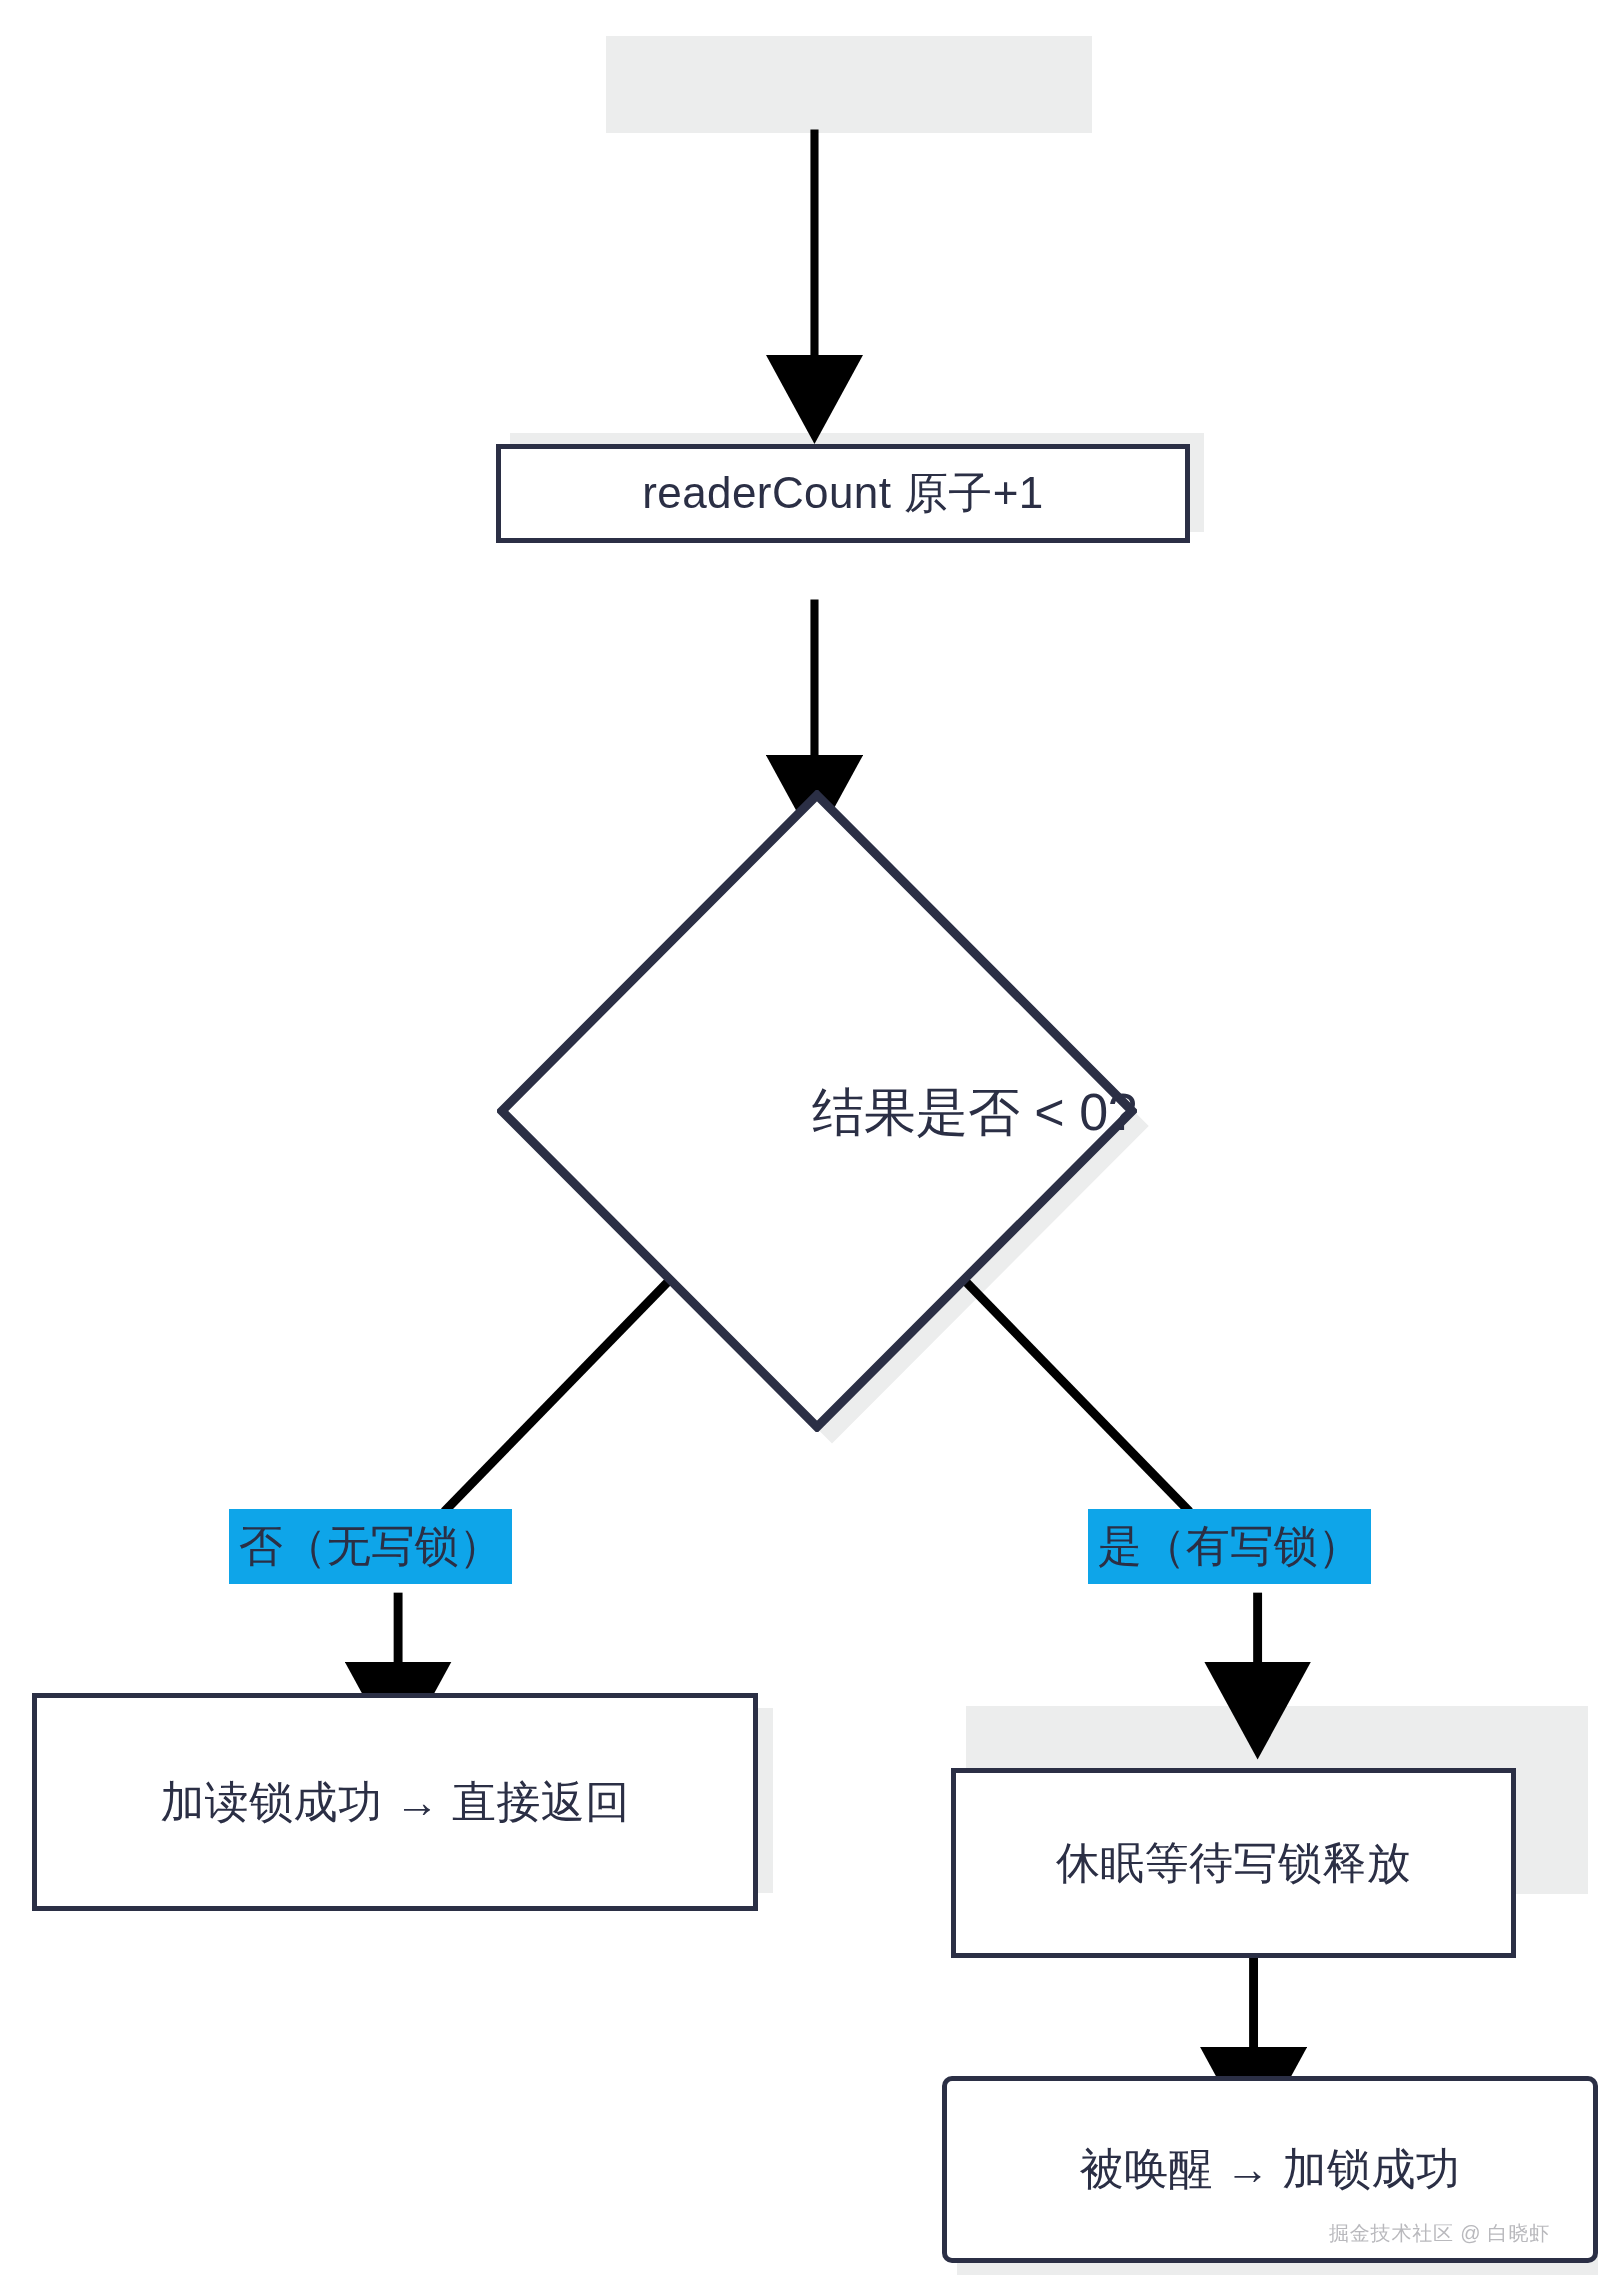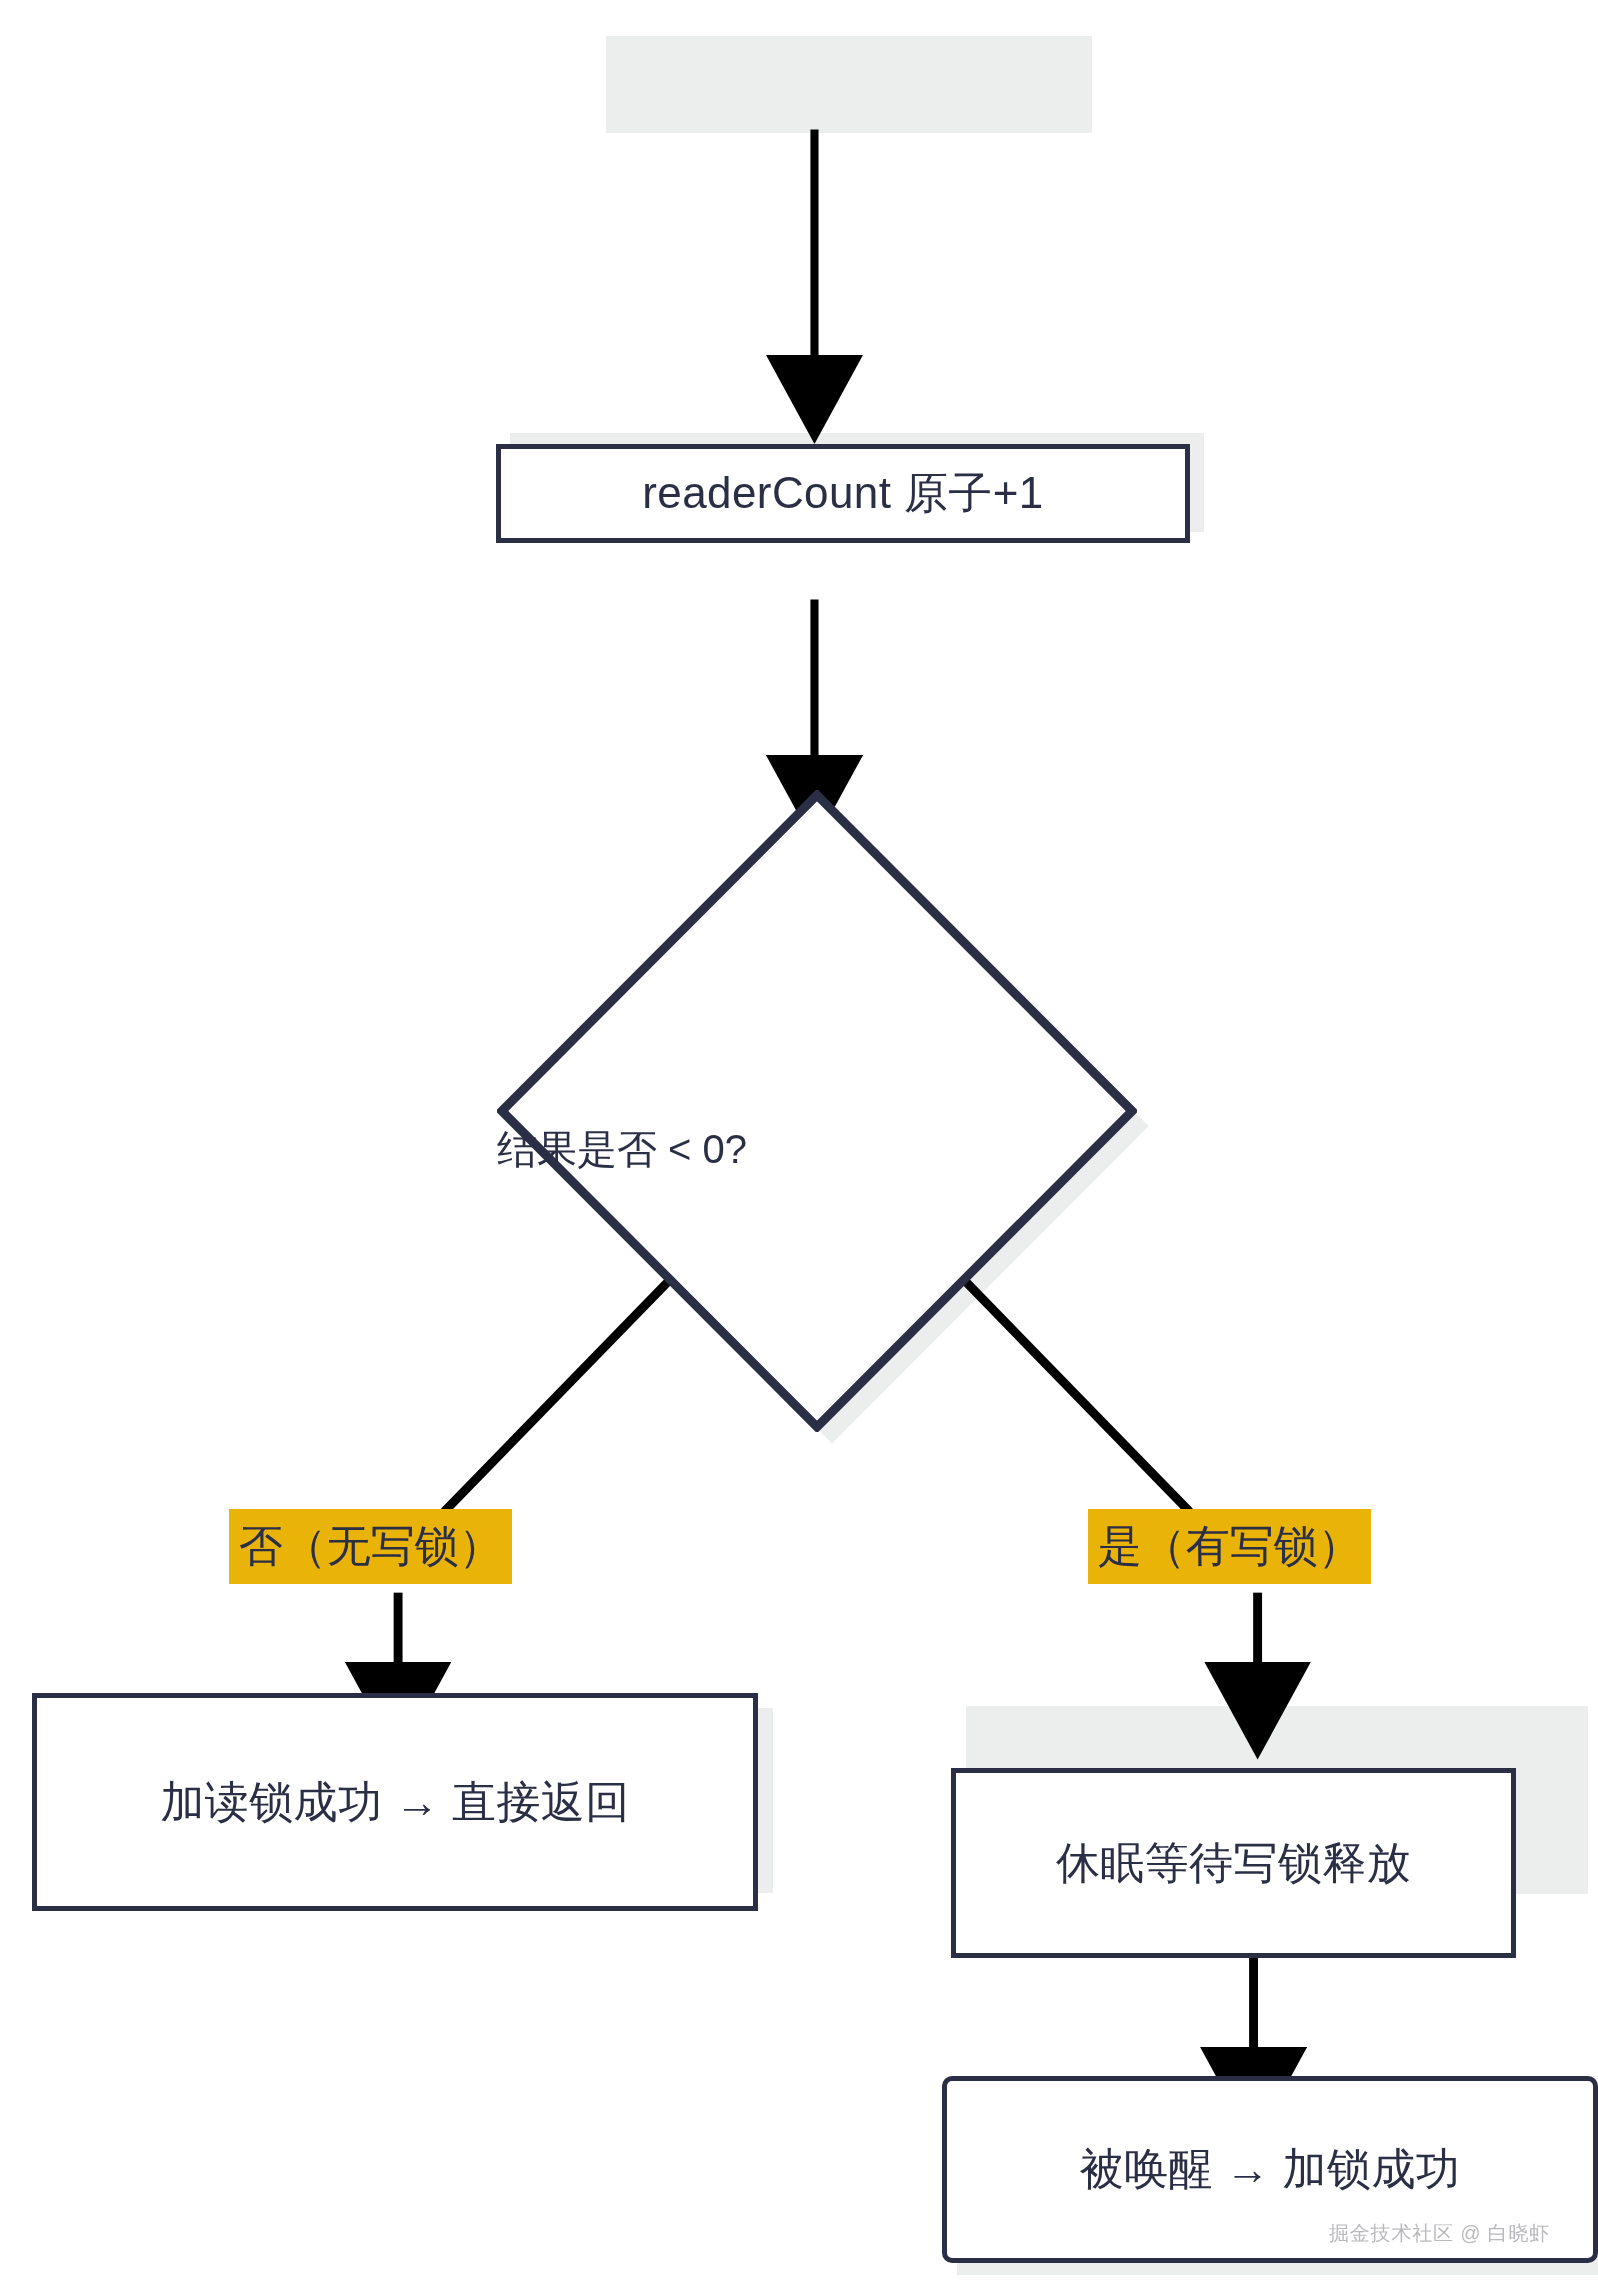--- a/index.html
+++ b/index.html
@@ -48,42 +48,41 @@
     position: absolute;
     z-index: 3;
   }
   .diamond-shadow {
     position: absolute;
     z-index: 1;
   }
   .diamond-label {
     position: absolute;
     color: #2b2f45;
-    font-size: 40px;
+    font-size: 52px;
     white-space: nowrap;
     z-index: 4;
-    text-align: left;
-    margin-top: 44px;
+    text-align: right;
   }
 
   
   .edge-svg {
     position: absolute;
     left: 0;
     top: 0;
     width: 1599px;
     height: 2295px;
     z-index: 2;
     pointer-events: none;
   }
 
   
   .edge-label {
     position: absolute;
-    background: #eab308;
+    background: #0ea5e9;
     color: #2b2f45;
     font-size: 44px;
     line-height: 1;
     padding: 14.6px 9.7px 16px 9.7px;
     white-space: nowrap;
     z-index: 5;
   }
 
   
   .watermark {

